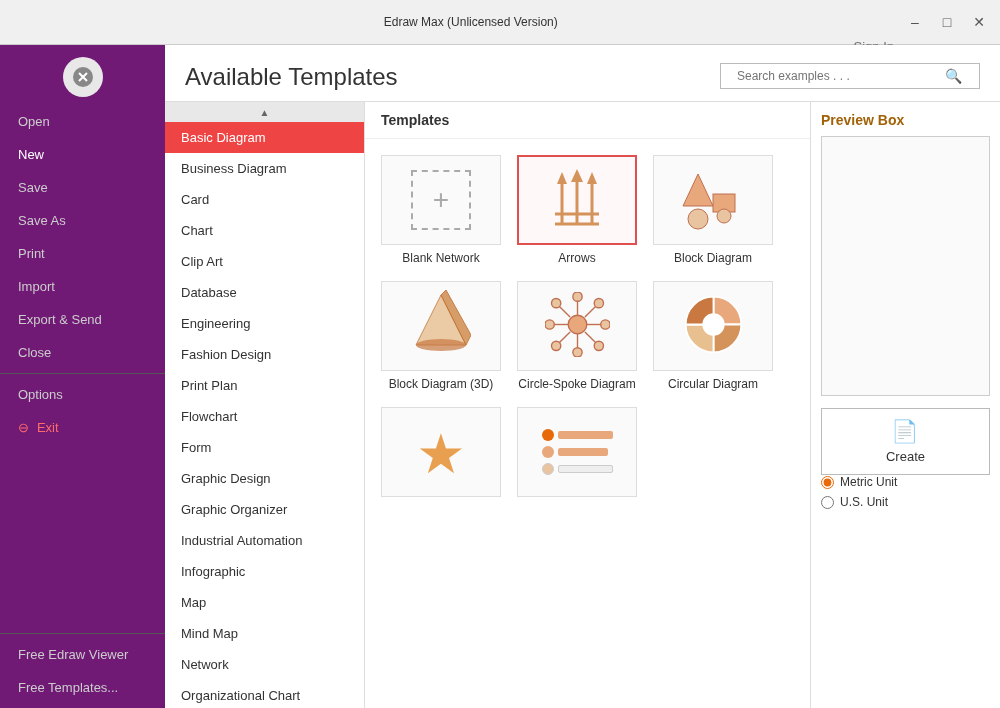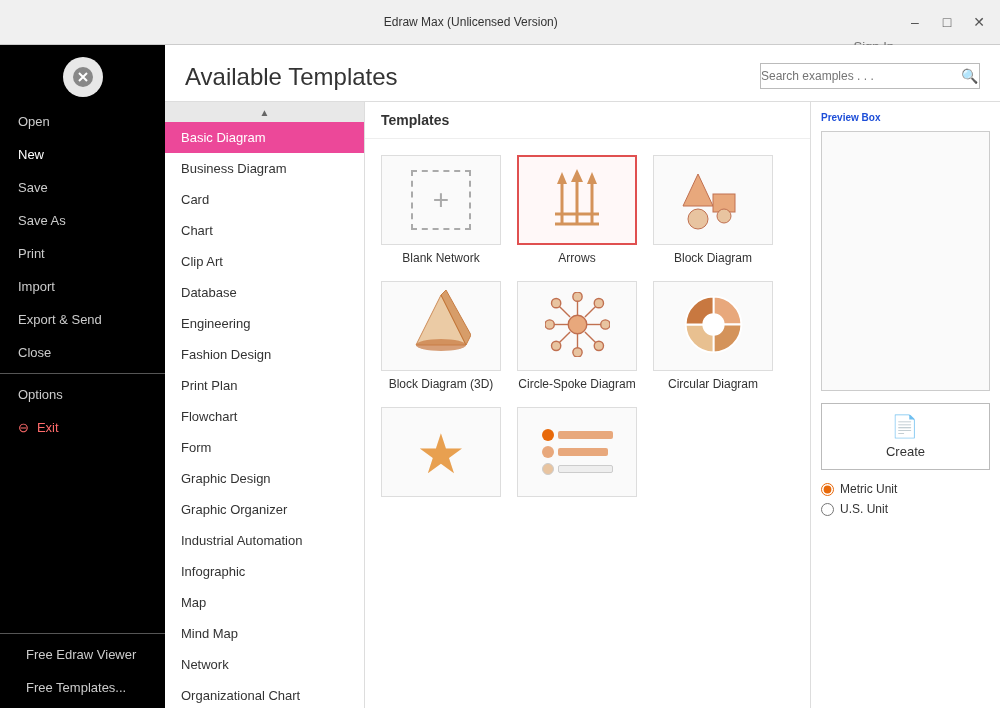--- a/index.html
+++ b/index.html
@@ -24,21 +24,21 @@
     
     .main-layout {
       display: flex;
       flex: 1;
       overflow: hidden;
     }
 
     
     .sidebar {
       width: 165px;
-      background: #000000;
+      background: #701a75;
       color: #ddd;
       display: flex;
       flex-direction: column;
       flex-shrink: 0;
     }
     .sidebar-logo {
       width: 40px;
       height: 40px;
       background: #e8e8e8;
       border-radius: 50%;
@@ -54,21 +54,21 @@
       cursor: pointer;
       color: #ccc;
       font-size: 13px;
       display: flex;
       align-items: center;
       gap: 8px;
     }
     .sidebar-item.active { color: white; }
     .sidebar-item.exit { color: #ff6b6b; }
     .sidebar-divider { height: 1px; background: #555; margin: 4px 0; }
-    .sidebar-footer { margin-top: auto; border-top: 1px solid #555; padding: 4px 8px; }
+    .sidebar-footer { margin-top: auto; border-top: 1px solid #555; padding: 4px 0; }
 
     
     .content-area {
       flex: 1;
       background: white;
       display: flex;
       flex-direction: column;
       overflow: hidden;
     }
 
@@ -79,23 +79,23 @@
       align-items: flex-start;
       gap: 16px;
     }
     .templates-title { font-size: 24px; font-weight: 300; color: #333; }
     .search-box {
       margin-left: auto;
       display: flex;
       align-items: center;
       border: 1px solid #bbb;
       background: white;
-      padding: 4px 0;
+      padding: 4px 16px;
       gap: 6px;
-      width: 220px;
+      width: 260px;
     }
     .search-box input {
       border: none;
       outline: none;
       font-size: 12px;
       width: 100%;
       color: #888;
     }
     .search-icon { color: #888; font-size: 14px; }
 
@@ -119,21 +119,21 @@
     .category-list::-webkit-scrollbar-thumb { background: #ccc; }
 
     .category-item {
       padding: 8px 16px;
       cursor: pointer;
       color: #333;
       font-size: 13px;
       position: relative;
     }
     .category-item.active {
-      background: #ec4899;
+      background: #ef4444;
       color: white;
     }
     .scroll-btn {
       width: 100%;
       height: 20px;
       background: #e8e8e8;
       border: none;
       cursor: pointer;
       display: flex;
       align-items: center;
@@ -216,21 +216,21 @@
     
     .preview-panel {
       width: 190px;
       border-left: 1px solid #ddd;
       display: flex;
       flex-direction: column;
       padding: 10px;
       background: white;
       flex-shrink: 0;
     }
-    .preview-title { font-size: 10px; font-weight: 600; color: #1d4ed8; margin-bottom: 8px; }
+    .preview-title { font-size: 14px; font-weight: 600; color: #a16207; margin-bottom: 8px; }
     .preview-box {
       flex: 1;
       border: 1px solid #ccc;
       background: #fafafa;
       min-height: 200px;
       max-height: 260px;
     }
     .create-btn {
       margin-top: 12px;
       border: 1px solid #bbb;
@@ -238,21 +238,21 @@
       padding: 10px 16px;
       cursor: pointer;
       display: flex;
       flex-direction: column;
       align-items: center;
       gap: 4px;
       font-size: 13px;
       color: #333;
     }
     .create-btn-icon { font-size: 22px; color: #555; }
-    .unit-options { margin-top: 12px; display: flex; flex-direction: column; gap: 6px; }
+    .unit-options { display: flex; flex-direction: column; gap: 6px; }
     .unit-option { display: flex; align-items: center; gap: 6px; font-size: 12px; color: #333; cursor: pointer; }
     .unit-option input[type="radio"] { accent-color: #e8690a; }
 
     
     .circle-spoke-icon svg { width: 65px; height: 65px; }
 
     
     .circular-icon svg { width: 65px; height: 65px; }
 
     

